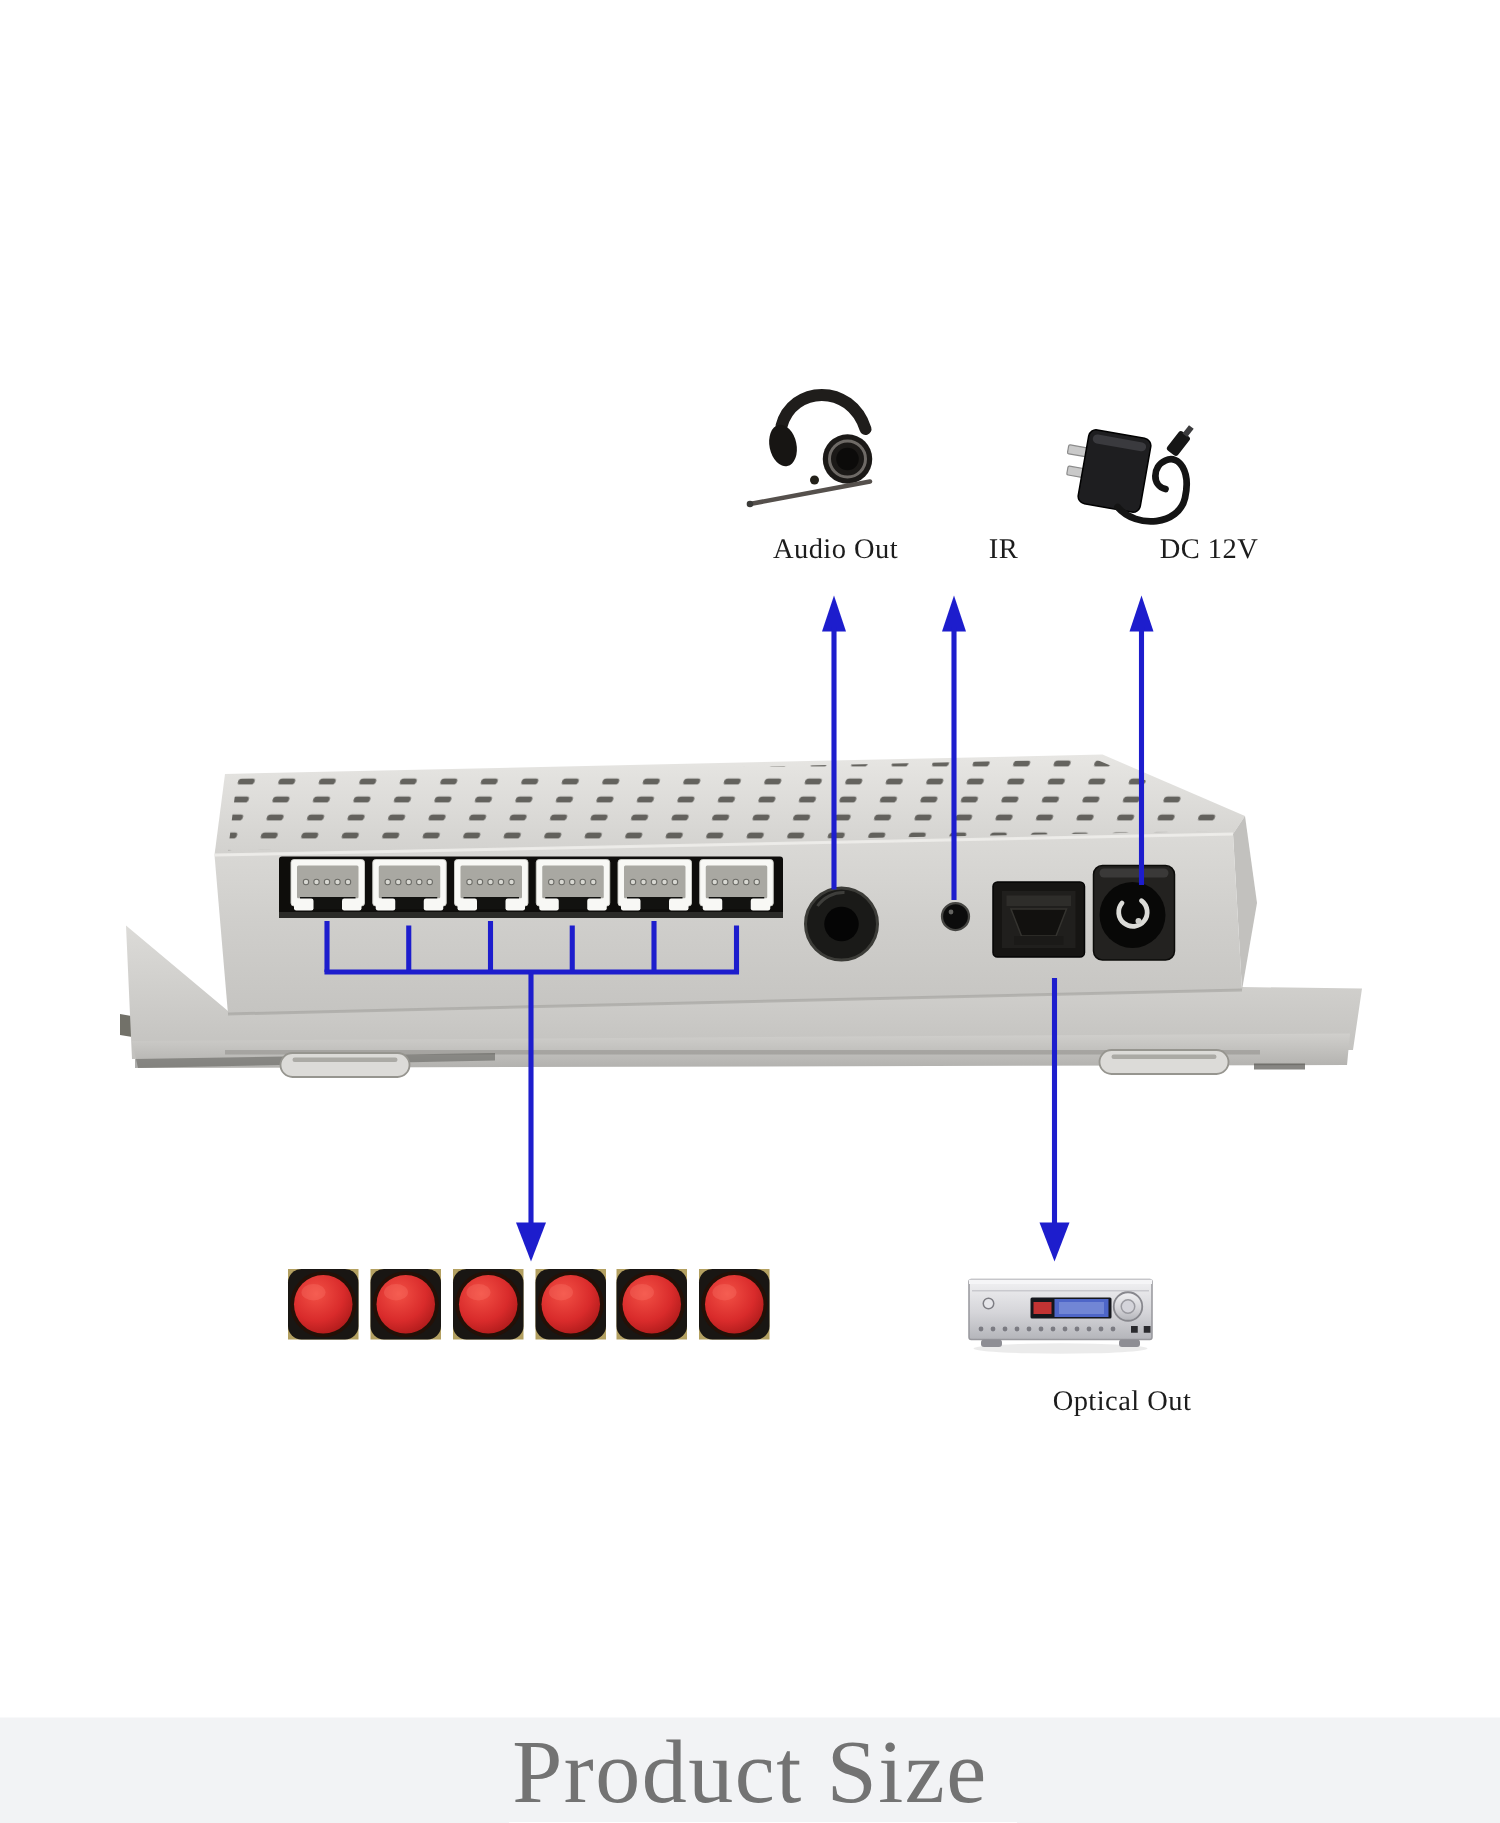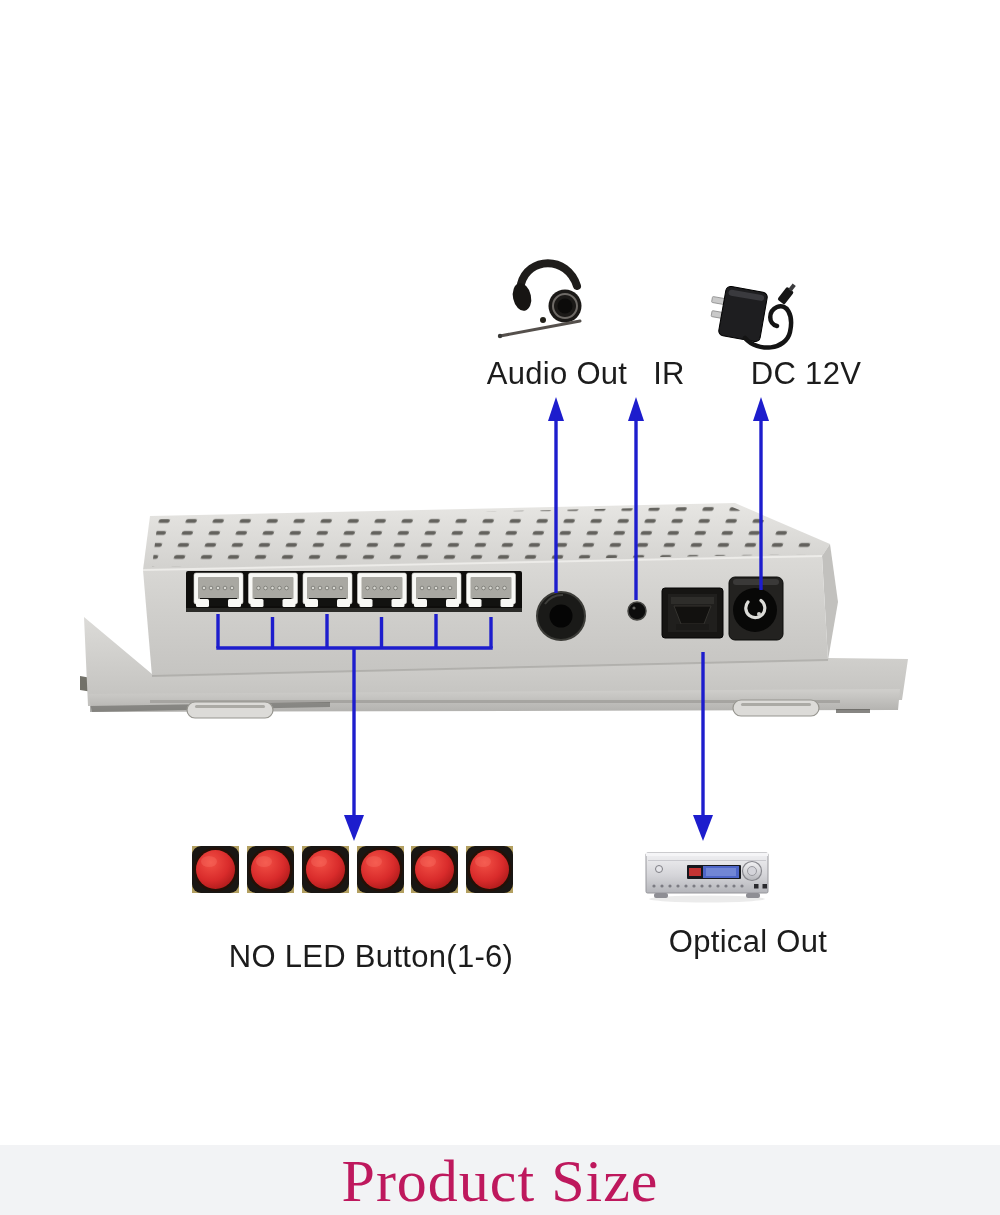--- a/index.html
+++ b/index.html
@@ -1,29 +1,29 @@
 <!DOCTYPE html>
 <html><head>
 <meta charset="utf-8">
 <style>
   html,body{margin:0;padding:0;background:#fff;}
   .canvas{position:relative;width:1000px;height:1215px;background:#ffffff;overflow:hidden;
           font-family:"Liberation Sans", sans-serif;}
   .canvas svg{position:absolute;left:0;top:0;}
-  .lbl{position:absolute;transform:translateX(-50%);font-size:31px;font-weight:400;
-       color:#1c1c1c;white-space:nowrap;letter-spacing:0.3px;}
+  .lbl{position:absolute;transform:translateX(-50%);font-size:19px;font-weight:400;
+       color:#1c1c1c;white-space:nowrap;letter-spacing:0.3px;font-family:Liberation Serif, serif;}
   .lbl-audio{left:557px;top:356px;}
   .lbl-ir{left:637px;top:356px;margin-left:32px;}
   .lbl-dc{left:806px;top:356px;}
   .lbl-noled{left:371px;top:939px;}
   .lbl-optical{left:748px;top:912px;margin-top:12px;}
   .banner{position:absolute;left:0;top:1145px;width:1000px;height:70px;background:#f2f3f5;}
   .banner-title{display:block;margin-top:6px;text-align:center;
                 font-family:"Liberation Serif", serif;font-size:60px;line-height:60px;
-                font-weight:400;color:#be185d;letter-spacing:1px;}
+                font-weight:400;color:#737373;letter-spacing:1px;}
 </style>
 </head>
 <body>
 
 <div class="canvas">
 
 <svg width="1000" height="1215" viewBox="0 0 1000 1215">
   <defs>
     <linearGradient id="topGrad" x1="0" y1="0" x2="0" y2="1">
       <stop offset="0" stop-color="#e7e6e3"></stop>
@@ -242,20 +242,19 @@
     <rect x="754" y="884" width="4.5" height="4.5" fill="#2a2a2e"></rect>
     <rect x="762.5" y="884" width="4.5" height="4.5" fill="#2a2a2e"></rect>
     <rect x="654" y="893" width="14" height="5" rx="2" fill="#8e8e94"></rect>
     <rect x="746" y="893" width="14" height="5" rx="2" fill="#8e8e94"></rect>
   </g>
 </svg>
 
   <div class="lbl lbl-audio">Audio Out</div>
   <div class="lbl lbl-ir">IR</div>
   <div class="lbl lbl-dc">DC 12V</div>
-  <div class="lbl lbl-noled">NO LED Button(1-6)</div>
   <div class="lbl lbl-optical">Optical Out</div>
 
   <div class="banner">
     <span class="banner-title">Product Size</span>
   </div>
 
 </div>
 
 </body></html>

